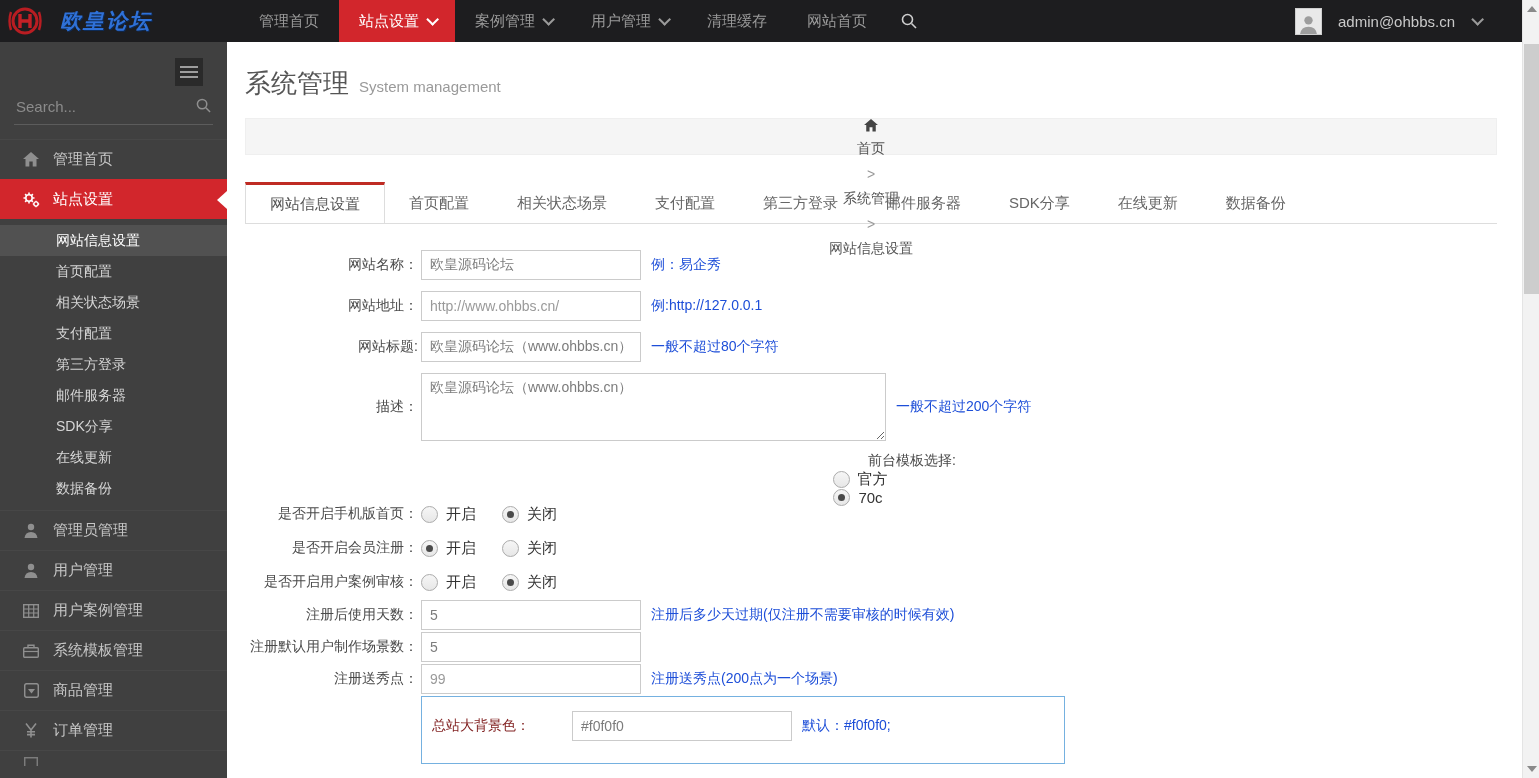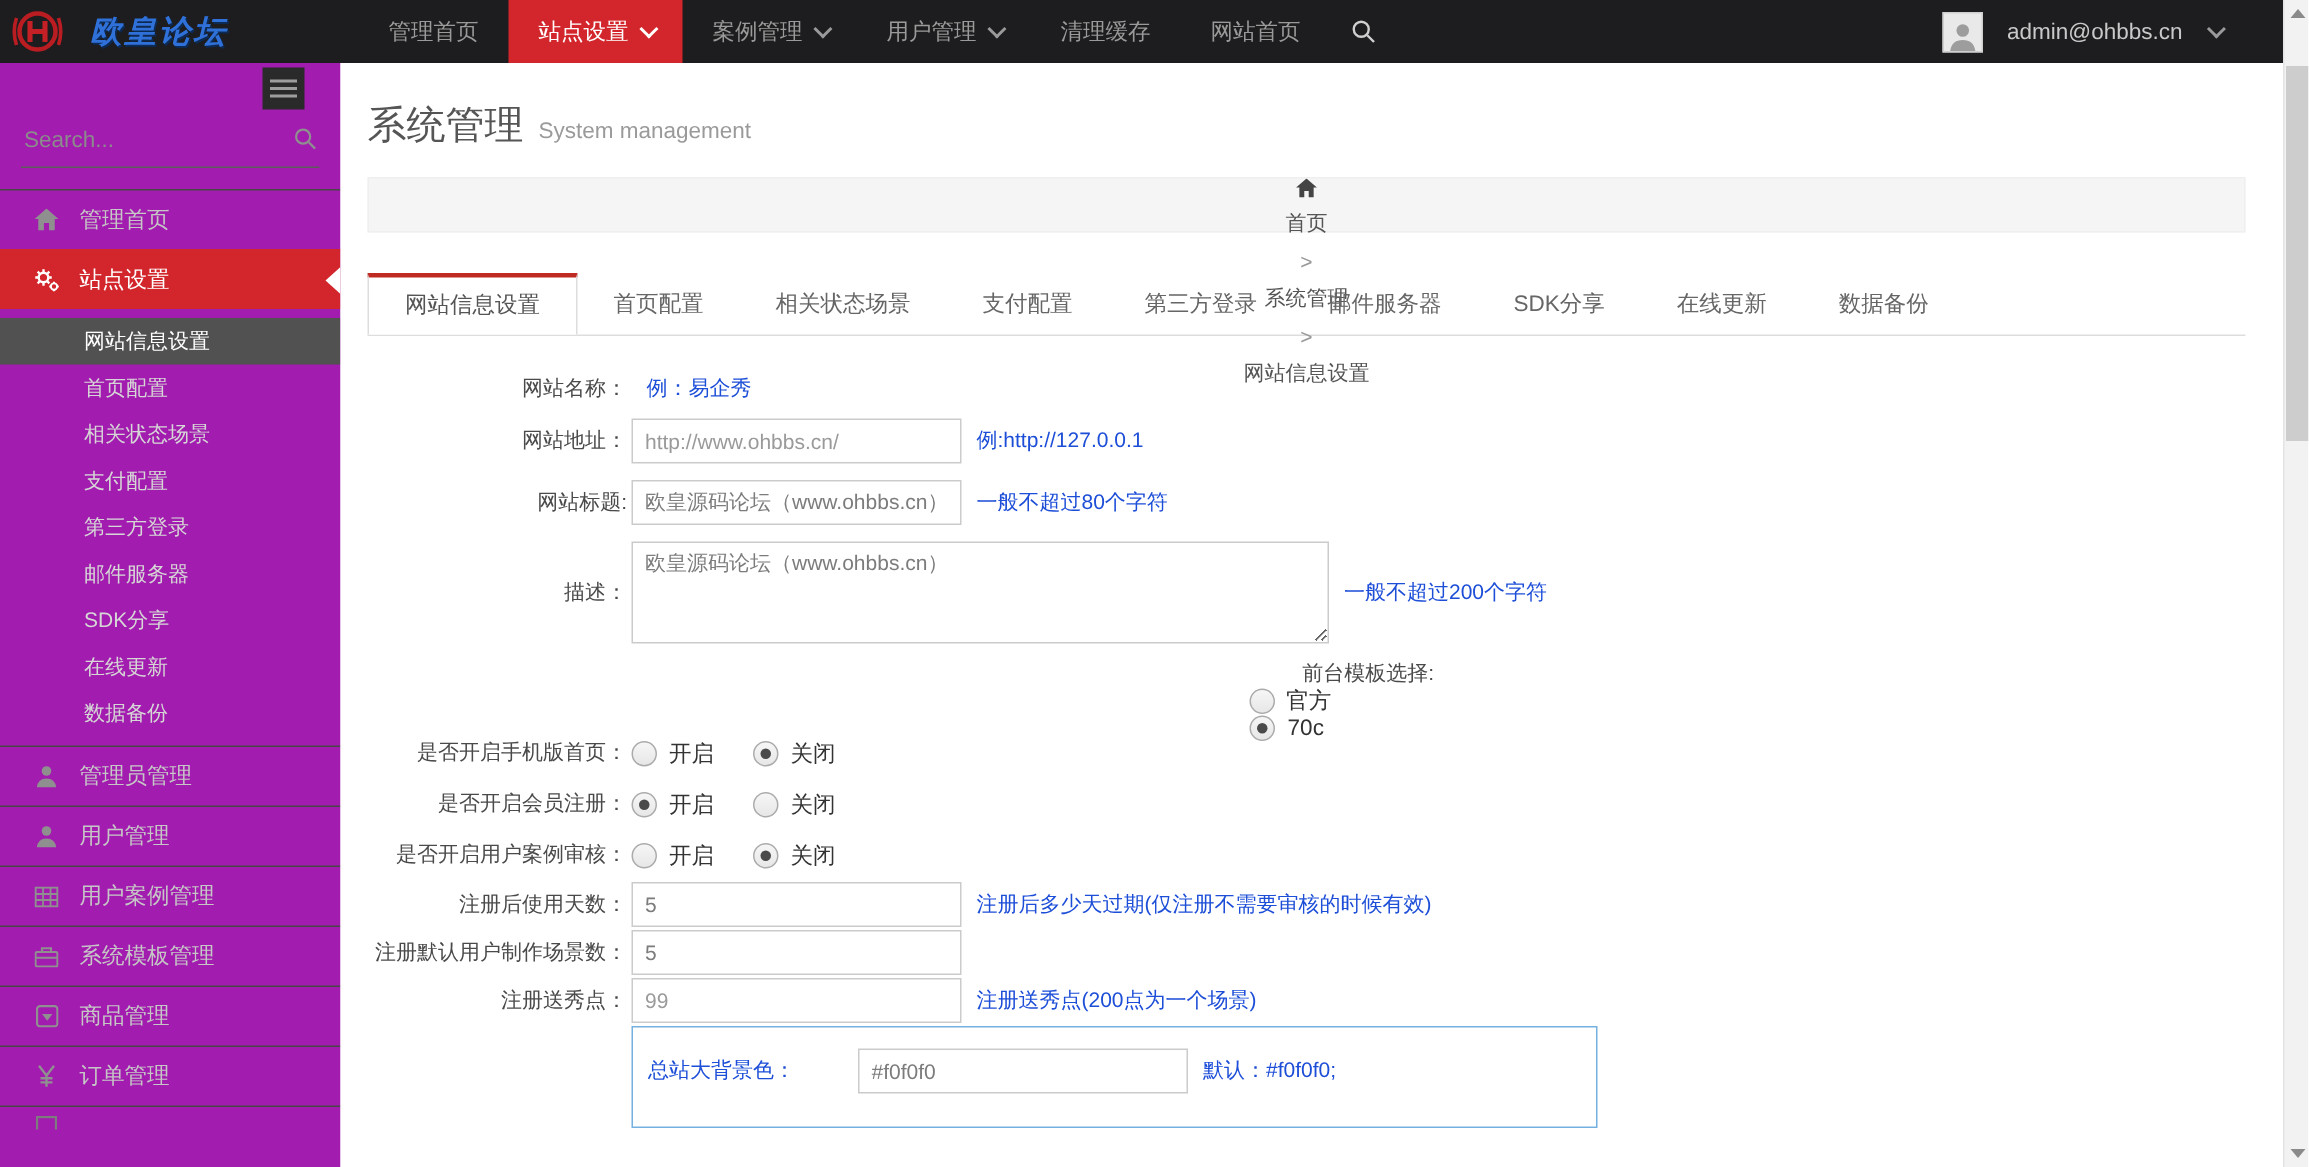--- a/index.html
+++ b/index.html
@@ -22,21 +22,21 @@
   .user-chev { color:#9a9a9a; }
 
   
   .scrollbar { position:absolute; right:0; top:0; width:17px; height:778px; background:#f2f2f2; border-left:1px solid #e4e4e4; z-index:9; }
   .sb-arrow { position:absolute; left:4px; width:0; height:0; border-left:5px solid transparent; border-right:5px solid transparent; }
   .sb-up { top:6px; border-bottom:6px solid #8a8a8a; }
   .sb-down { bottom:6px; border-top:6px solid #8a8a8a; }
   .sb-thumb { position:absolute; left:1px; top:44px; width:15px; height:250px; background:#cdcdcd; }
 
   
-  .sidebar { position:absolute; left:0; top:29px; width:227px; bottom:0; background:#a21caf; overflow:hidden; }
+  .sidebar { position:absolute; left:0; top:42px; width:227px; bottom:0; background:#404040; overflow:hidden; }
   .burger { width:28px; height:28px; background:#2a2a2a; margin:16px 24px 6px auto; display:flex; flex-direction:column; justify-content:center; gap:3px; padding:0 5px; cursor:pointer; }
   .burger span { display:block; height:2px; background:#9d9d9d; }
   .side-search { position:relative; margin:4px 14px 14px 14px; border-bottom:1px solid #5c5c5c; padding:6px 24px 8px 2px; }
   .side-search input { background:transparent; border:none; outline:none; color:#bbb; font-size:15px; width:100%; font-family:inherit; }
   .side-search input::placeholder { color:#8b8b8b; }
   .side-search .s-icon { position:absolute; right:2px; top:6px; }
   .menu { list-style:none; margin-top:12px; }
   .menu-item { height:40px; display:flex; align-items:center; gap:13px; padding-left:22px; color:#c6c6c6; font-size:15px; border-top:1px solid #474747; cursor:pointer; position:relative; }
   .menu-item .mi-icon { width:18px; display:flex; justify-content:center; color:#8f8f8f; flex:none; font-size:15px; }
   .menu-item.active { background:#d2262c; color:#fff; border-top-color:#d2262c; }
@@ -67,21 +67,21 @@
   .tinput { width:220px; height:30px; border:1px solid #cbcbcb; font-size:14px; color:#7c7c7c; padding:0 8px; font-family:inherit; outline:none; background:#fff; }
   .hint { font-size:14px; color:#1d4ed8; margin-left:10px; white-space:nowrap; }
   textarea.tarea { width:465px; height:68px; border:1px solid #cbcbcb; font-size:14px; color:#7c7c7c; padding:5px 8px; font-family:inherit; resize:both; outline:none; }
   .radio-row { margin-bottom:2px; height:32px; }
   .radio-opt { display:flex; align-items:center; gap:8px; margin-right:26px; font-size:15px; color:#333; cursor:pointer; }
   .rdot { width:17px; height:17px; border-radius:50%; border:1px solid #ababab; background:linear-gradient(#f6f6f6,#e7e7e7); position:relative; flex:none; }
   .rdot.checked::after { content:""; position:absolute; left:4px; top:4px; width:7px; height:7px; border-radius:50%; background:#4a4a4a; }
   .tpl-row { margin-bottom:14px; margin-top:6px;flex-direction:column; }
   .num-row { margin-bottom:2px; }
   .bluebox { margin-left:176px; width:644px; border:1px solid #75b1e0; padding:14px 8px 10px 8px; }
-  .bluebox .inlabel { width:142px; text-align:left; font-size:14px; color:#1d4ed8; flex:none; padding-left:2px; }
+  .bluebox .inlabel { width:142px; text-align:left; font-size:14px; color:#7f1d1d; flex:none; padding-left:2px; }
   .bluebox .frow { margin-bottom:10px; }
 
   .icon-svg { display:block; }
 </style>
 </head>
 <body>
 
 <div class="topnav">
   <div class="logo">
     <svg class="logo-emblem icon-svg" viewBox="0 0 34 30">
@@ -275,20 +275,21 @@
     <div class="tab">邮件服务器</div>
     <div class="tab">SDK分享</div>
     <div class="tab">在线更新</div>
     <div class="tab">数据备份</div>
   </div>
 
   <div class="form">
 
     <div class="frow">
       <span class="flabel">网站名称：</span>
+      <input class="tinput" value="欧皇源码论坛" style="">
       <span class="hint">例：易企秀</span>
     </div>
 
     <div class="frow">
       <span class="flabel">网站地址：</span>
       <input class="tinput" style="color: rgb(154, 154, 154);" value="http://www.ohbbs.cn/">
       <span class="hint">例:http://127.0.0.1</span>
     </div>
 
     <div class="frow">

